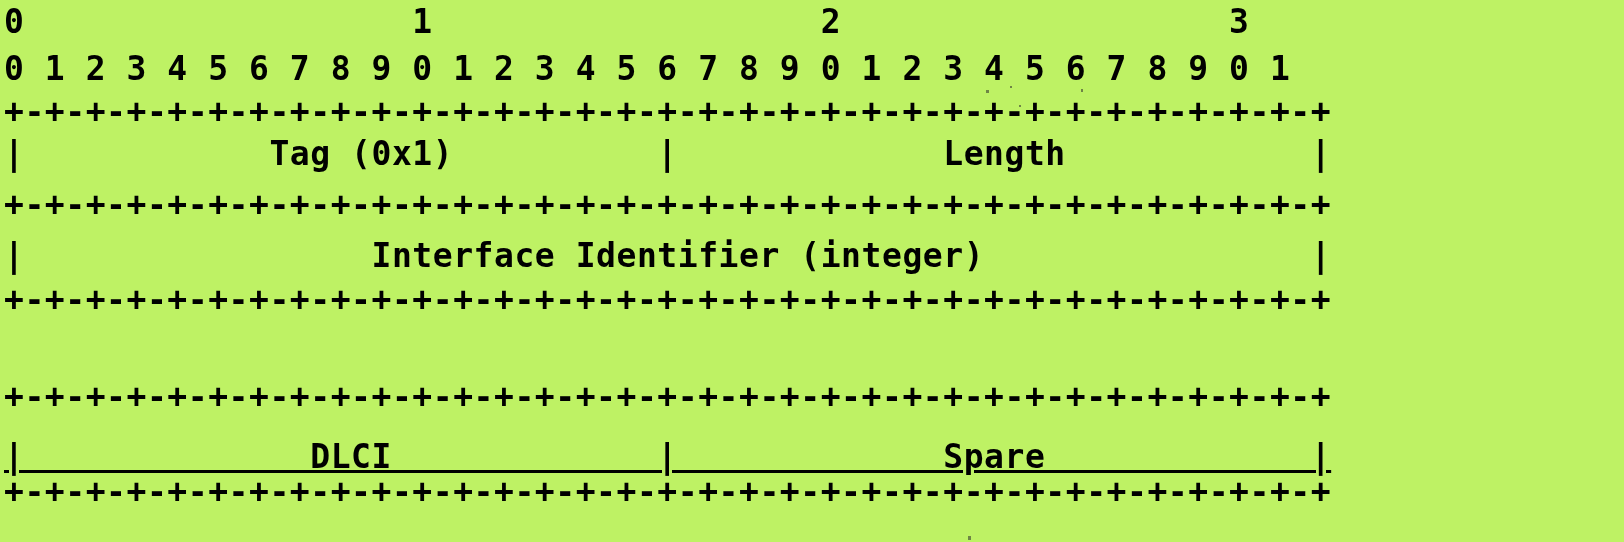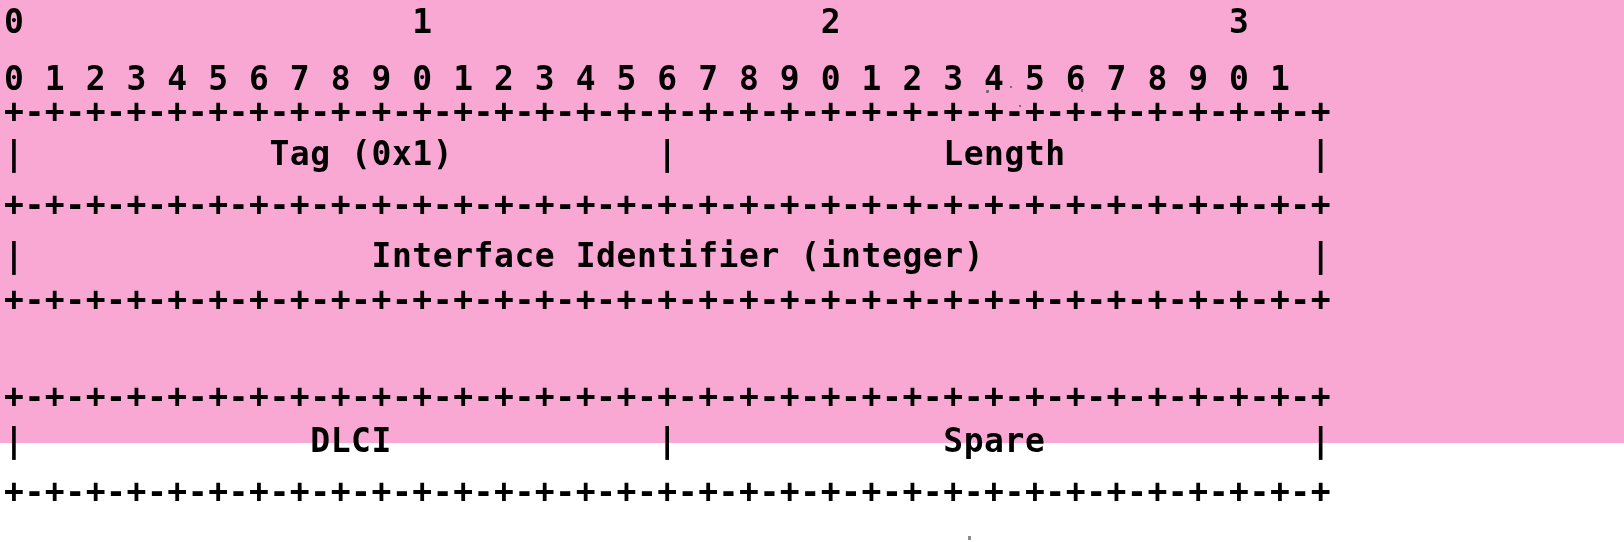--- a/index.html
+++ b/index.html
@@ -10,51 +10,51 @@
   body {
     width: 1624px;
     height: 542px;
     overflow: hidden;
     font-family: "DejaVu Sans Mono", "Liberation Mono", monospace;
   }
 
   #diagram {
     position: relative;
     width: 1624px;
-    height: 443px;
-    background: #f9a8d4;
+    height: 542px;
+    background: #bef264;
   }
 
   
   .art-line {
     position: absolute;
     left: 4px;
     top: 0;
     width: 1620px;
     white-space: pre;
     color: #000000;
     font-family: "DejaVu Sans Mono", "Liberation Mono", monospace;
     font-size: 33px;
     line-height: 40px;
     letter-spacing: 0.55px;
     font-weight: 700;
     -webkit-font-smoothing: none;
   }
 
   
   .r-ruler-top   { top: 2px; }
-  .r-ruler-bits  { top: 59px; }
+  .r-ruler-bits  { top: 49px; }
   .r-sep-1       { top: 92px; }
   .r-field-1     { top: 134px; }
   .r-sep-2       { top: 185px; }
   .r-field-2     { top: 229px; margin-top: 7px; }
   .r-sep-3       { top: 280px; }
   .r-field-3     { top: 325px; }
   .r-sep-4       { top: 377px; }
-  .r-field-4     { top: 421px; }
+  .r-field-4     { top: 437px; text-decoration: underline; }
   .r-sep-5       { top: 472px; }
 
   
   .speck {
     position: absolute;
     background: #2b2b2b;
     opacity: 0.55;
   }
 </style>
 </head>

